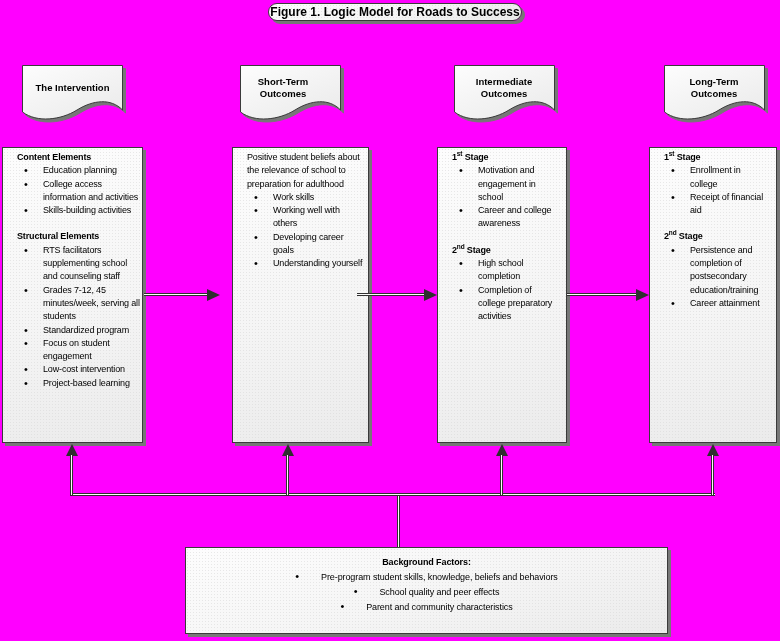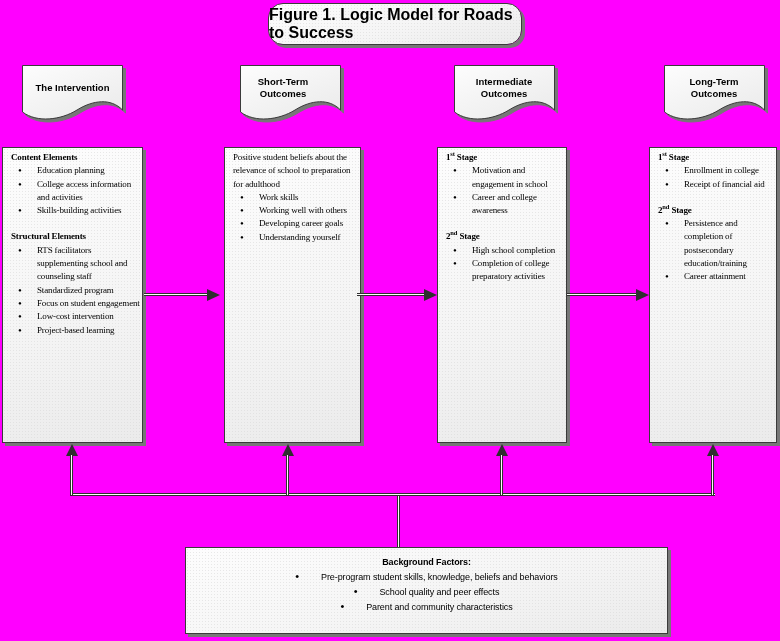--- a/index.html
+++ b/index.html
@@ -18,39 +18,39 @@
       radial-gradient(rgba(215,215,215,.55) .6px, transparent .7px),
       linear-gradient(165deg,#fdfdfd 0%,#f5f5f5 55%,#ebebeb 100%);
     background-size:3px 3px,100% 100%;
     border:1px solid #3a3a3a;
     box-shadow:3px 3px 0 #777777;
     box-sizing:border-box;
   }
 
   
   .title-box{
-    left:268px;top:3px;width:254px;height:42px;
+    left:268px;top:3px;width:254px;height:18px;
     border-radius:15px;
     display:flex;align-items:center;justify-content:center;
-    font-weight:bold;font-size:16px;
+    font-weight:bold;font-size:12px;
   }
 
   
   .wave{position:absolute;width:101px;height:64px;top:65px;}
   .wave svg{position:absolute;inset:0;width:100%;height:100%;
     filter:drop-shadow(3px 3px 0 #777777);}
   .wave-label{
     position:absolute;left:0;top:0;width:100%;height:45px;
     display:flex;align-items:center;justify-content:center;text-align:center;
     font-weight:bold;font-size:9.5px;line-height:11.5px;
   }
 
   
-  .content-box{top:147px;height:296px;padding:3px 2px 2px 8px;
-    font-size:9px;line-height:13.3px;letter-spacing:-0.15px;overflow:hidden;font-family:Liberation Serif, serif;}
+  .content-box{top:147px;height:296px;padding:3px 2px 2px 14px;
+    font-size:9px;line-height:13.3px;letter-spacing:-0.15px;overflow:hidden;}
   .section + .section{margin-top:13px;}
   .sec-heading{font-weight:bold;}
   .sec-heading sup{font-size:6.5px;vertical-align:super;line-height:0;}
   .intro{padding-right:1px;}
   .bullet{position:relative;padding-left:26px;}
   .tight .bullet{padding-right:7px;}
   .bullet::before{content:"\2022";position:absolute;left:7px;top:0;font-size:11px;}
 
   
   .h-shaft{position:absolute;height:1px;border-top:1.5px solid #2f2f2f;
@@ -118,27 +118,28 @@
   <div class="panel content-box" style="left:2px;width:141px">
       <div class="section">
         <div class="sec-heading">Content Elements</div>
         <div class="bullet">Education planning</div>
         <div class="bullet">College access information and activities</div>
         <div class="bullet">Skills-building activities</div>
       </div>
       <div class="section">
         <div class="sec-heading">Structural Elements</div>
         <div class="bullet">RTS facilitators supplementing school and counseling staff</div>
+        <div class="bullet">Grades 7-12, 45 minutes/week, serving all students</div>
         <div class="bullet">Standardized program</div>
         <div class="bullet">Focus on student engagement</div>
         <div class="bullet">Low-cost intervention</div>
         <div class="bullet">Project-based learning</div>
       </div>
     </div>
-  <div class="panel content-box" style="left:224px;width:137px">
+  <div class="panel content-box" style="left:232px;width:137px">
       <div class="section">
         <div class="intro">Positive student beliefs about the relevance of school to preparation for adulthood</div>
         <div class="bullet">Work skills</div>
         <div class="bullet">Working well with others</div>
         <div class="bullet">Developing career goals</div>
         <div class="bullet">Understanding yourself</div>
       </div>
     </div>
   <div class="panel content-box tight" style="left:437px;width:130px">
       <div class="section">

